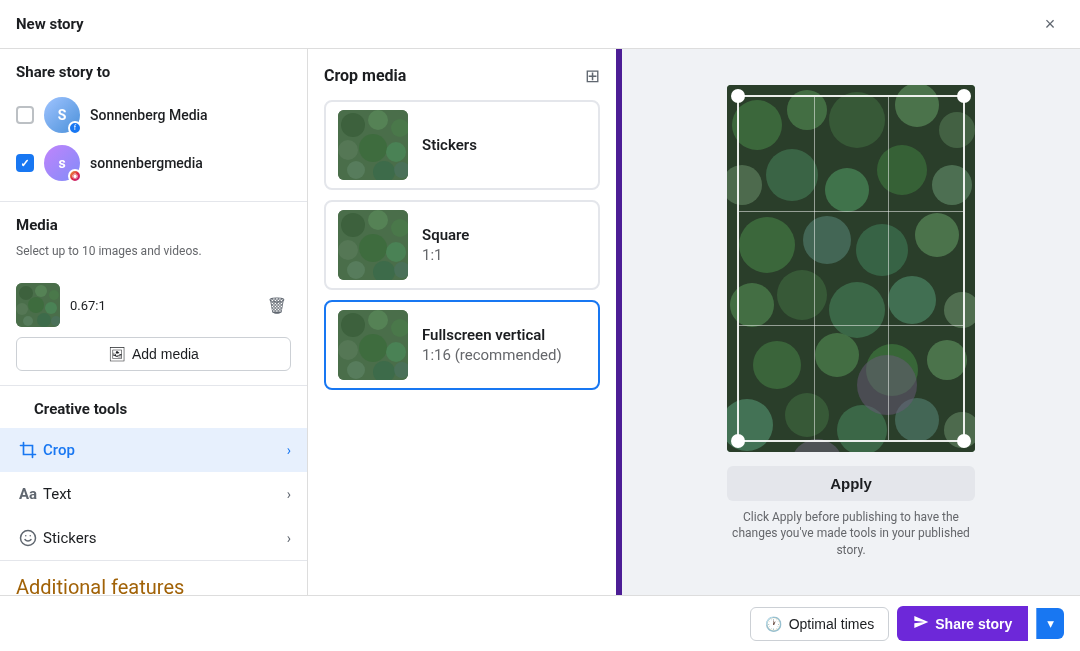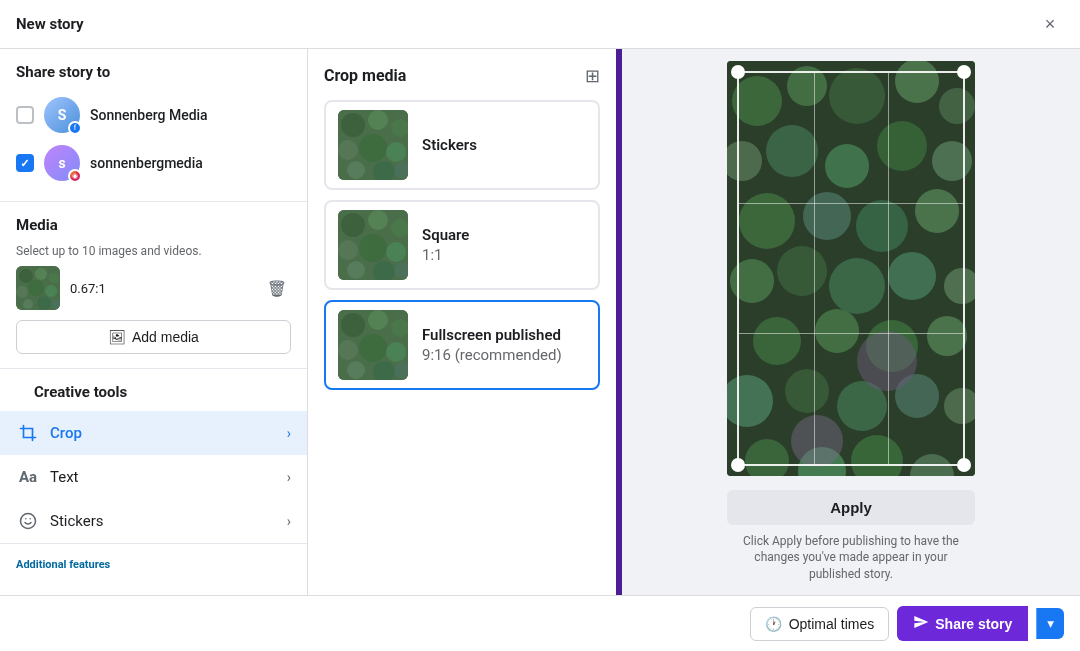--- a/index.html
+++ b/index.html
@@ -68,21 +68,21 @@
     .section-title {
       font-size: 15px;
       font-weight: 700;
       color: #1c1e21;
       margin-bottom: 10px;
     }
     .section-subtitle {
       font-size: 12px;
       color: #65676b;
       margin-top: 2px;
-      margin-bottom: 8px;
+      margin-bottom: 25px;
     }
     .account-item {
       display: flex;
       align-items: center;
       gap: 10px;
       padding: 6px 0;
     }
     .checkbox {
       width: 18px;
       height: 18px;
@@ -192,21 +192,21 @@
       font-size: 15px;
       font-weight: 700;
       color: #1c1e21;
       padding: 0 16px 10px 34px;
     }
     .tool-item {
       display: flex;
       align-items: center;
       padding: 10px 16px;
       cursor: pointer;
-      gap: 10px;
+      gap: 3px;
     }
     .tool-item.active { background: #e7f0fd; }
     .tool-icon {
       width: 24px;
       height: 24px;
       display: flex;
       align-items: center;
       justify-content: center;
       color: #1877f2;
       font-size: 16px;
@@ -222,23 +222,23 @@
     .chevron {
       color: #606770;
       font-size: 14px;
     }
     .tool-item.active .chevron { color: #1877f2; }
     .additional-section {
       padding: 14px 16px;
       border-top: 1px solid #e4e6eb;
     }
     .additional-title {
-      font-size: 11px;
-      font-weight: 700;
-      color: #0369a1;
+      font-size: 20px;
+      font-weight: 400;
+      color: #a16207;
     }
     
     .middle-panel {
       width: 314px;
       border-right: 6px solid #4c1d95;
       background: #fff;
       flex-shrink: 0;
       display: flex;
       flex-direction: column;
       padding: 16px;
@@ -291,21 +291,21 @@
       margin-top: 2px;
     }
     
     .right-panel {
       flex: 1;
       background: #f0f2f5;
       display: flex;
       flex-direction: column;
       align-items: center;
       justify-content: center;
-      padding: 12px;
+      padding: 36px;
     }
     .preview-container {
       position: relative;
       background: #111;
       border-radius: 4px;
       overflow: hidden;
       width: 248px;
       height: 442px;
       display: flex;
       align-items: center;
@@ -580,22 +580,22 @@
             <circle cx="62" cy="18" r="9" fill="#4a7a4a" opacity="0.8"></circle>
             <circle cx="10" cy="40" r="10" fill="#5a7a5a" opacity="0.7"></circle>
             <circle cx="35" cy="38" r="14" fill="#3d6b3d" opacity="0.9"></circle>
             <circle cx="58" cy="42" r="10" fill="#4a8a5a" opacity="0.7"></circle>
             <circle cx="18" cy="60" r="9" fill="#5a8060" opacity="0.8"></circle>
             <circle cx="46" cy="62" r="11" fill="#3a6a4a" opacity="0.8"></circle>
             <circle cx="64" cy="60" r="8" fill="#4a7060" opacity="0.7"></circle>
           </svg>
         </div>
         <div class="crop-info">
-          <div class="crop-name">Fullscreen published</div>
-          <div class="crop-ratio">9:16 (recommended)</div>
+          <div class="crop-name">Fullscreen vertical</div>
+          <div class="crop-ratio">1:16 (recommended)</div>
         </div>
       </div>
     </div>
 
     <div class="right-panel">
       <div class="preview-container">
         <div class="preview-image">
           <svg width="248" height="442" viewBox="0 0 248 442" xmlns="http://www.w3.org/2000/svg">
             <rect width="248" height="442" fill="#2a3e2a"></rect>
 
@@ -646,21 +646,21 @@
             <div class="grid-line-v" style="left:66.6%;"></div>
           </div>
 
           <div class="corner-handle" style="top:4px;left:4px;"></div>
           <div class="corner-handle" style="top:4px;right:4px;"></div>
           <div class="corner-handle" style="bottom:4px;left:4px;"></div>
           <div class="corner-handle" style="bottom:4px;right:4px;"></div>
         </div>
       </div>
       <button class="apply-btn">Apply</button>
-      <p class="apply-note">Click Apply before publishing to have the changes you've made appear in your published story.</p>
+      <p class="apply-note">Click Apply before publishing to have the changes you've made tools in your published story.</p>
     </div>
   </div>
 
   <div class="modal-footer">
     <button class="optimal-times-btn">
       <span>🕐</span>
       <span>Optimal times</span>
     </button>
     <button class="share-story-btn">
       <span>

